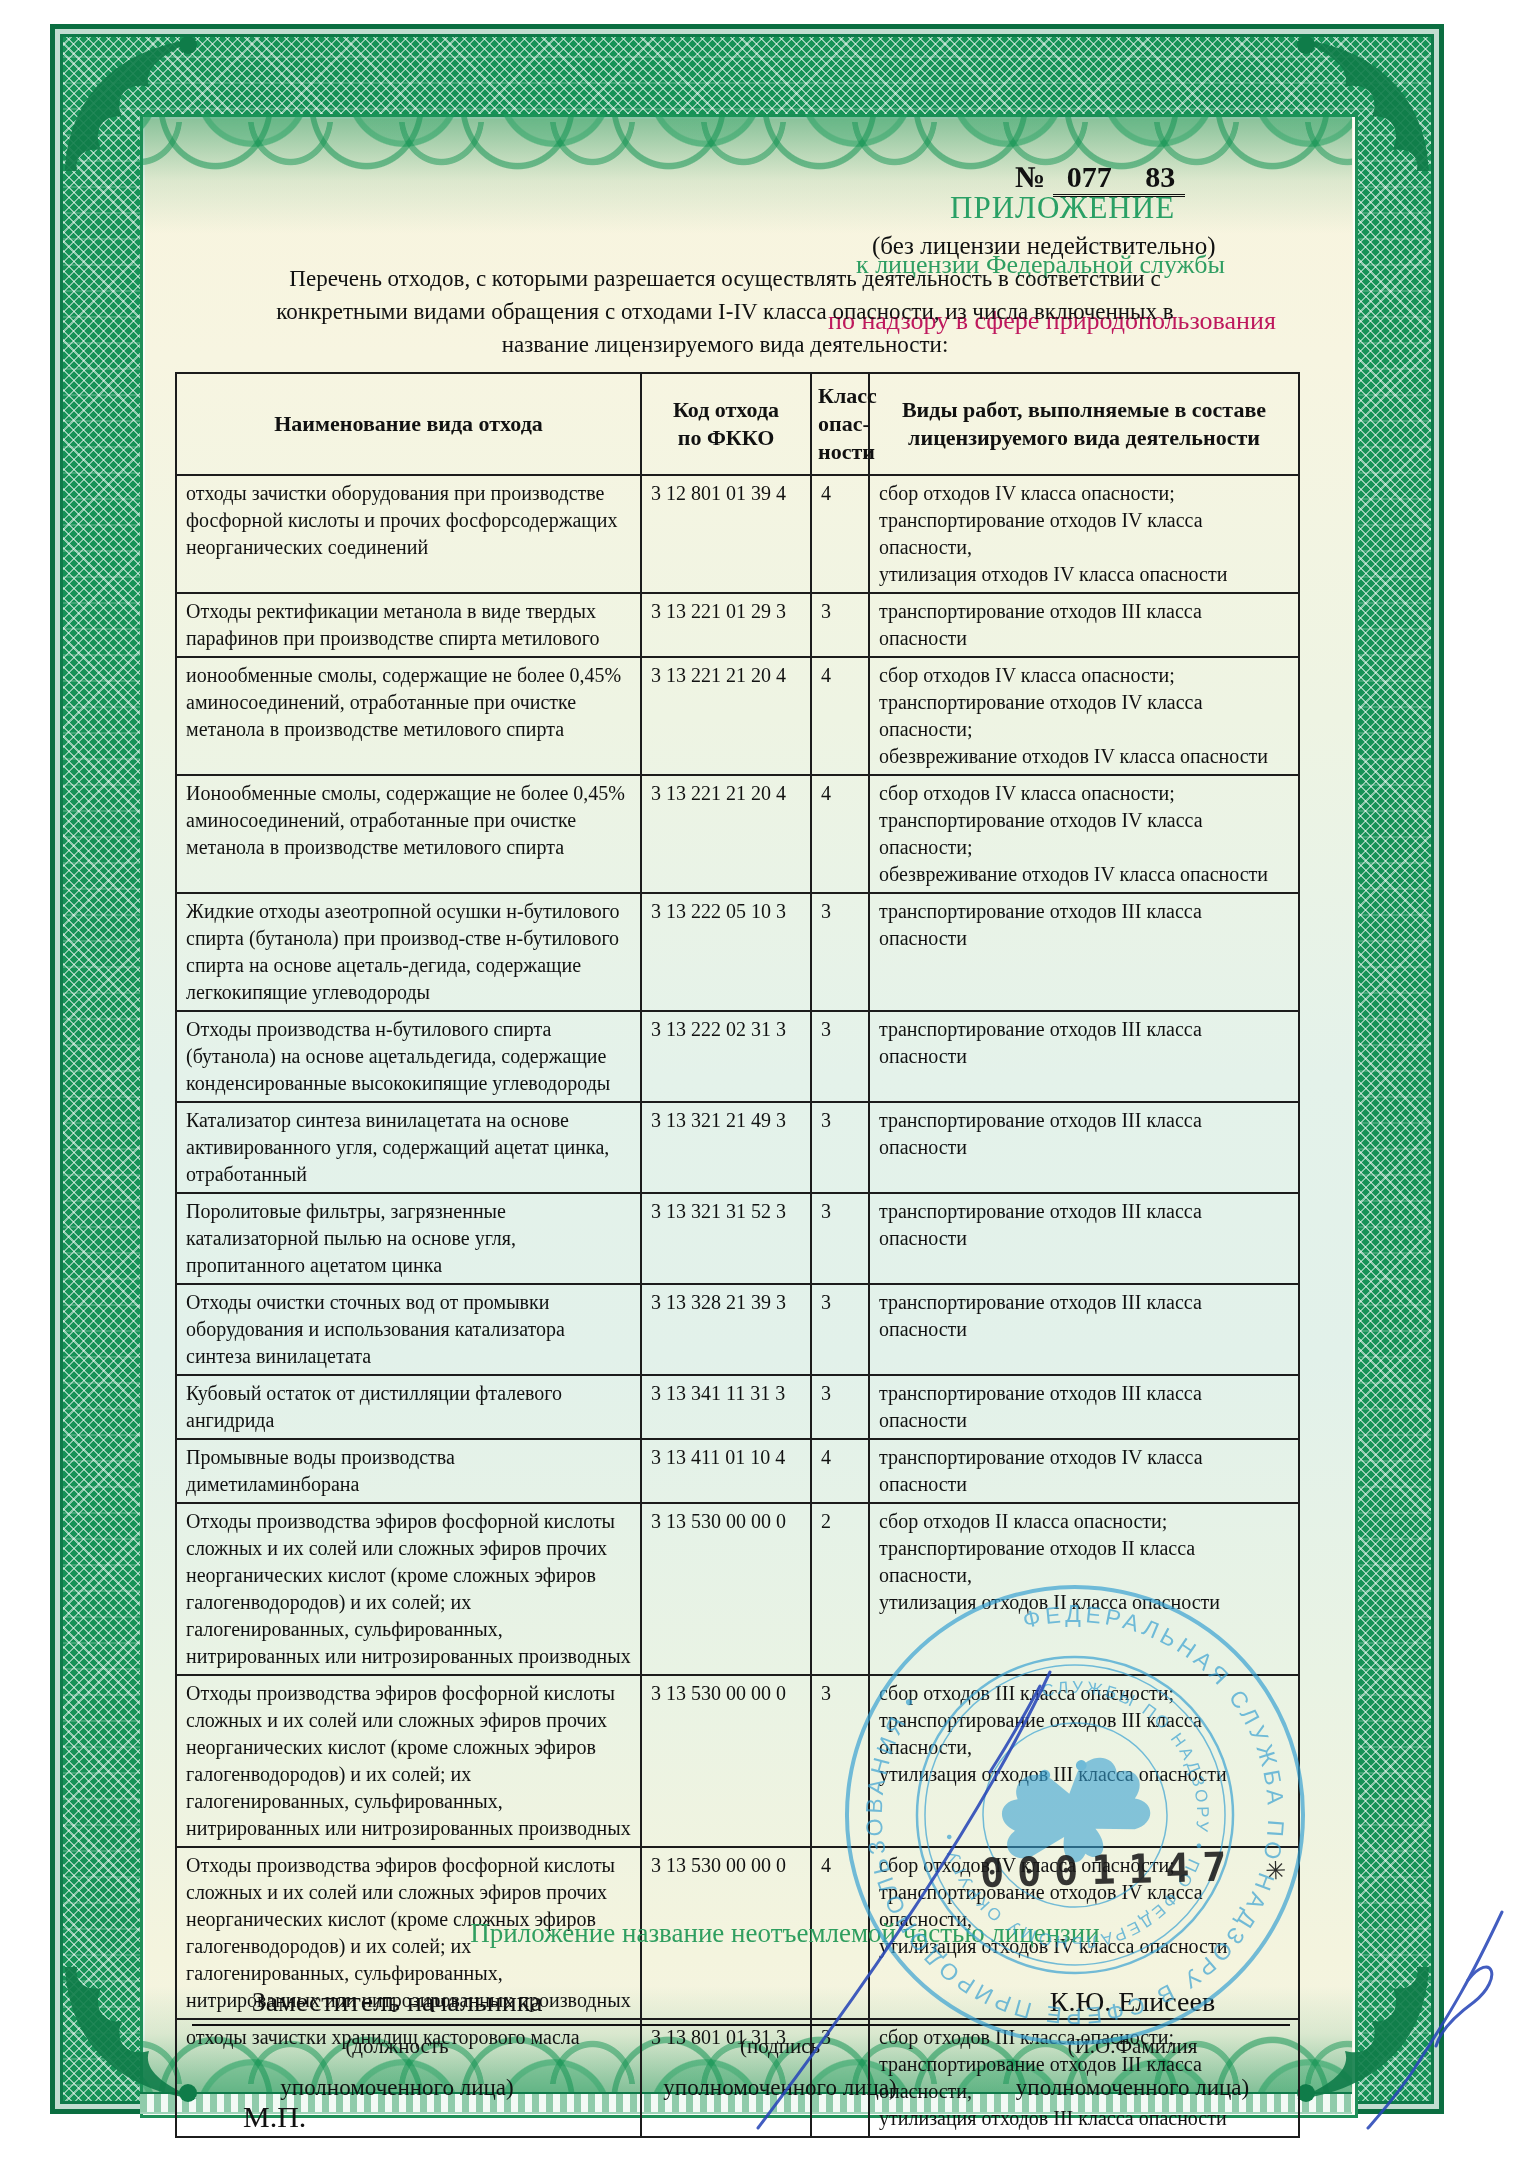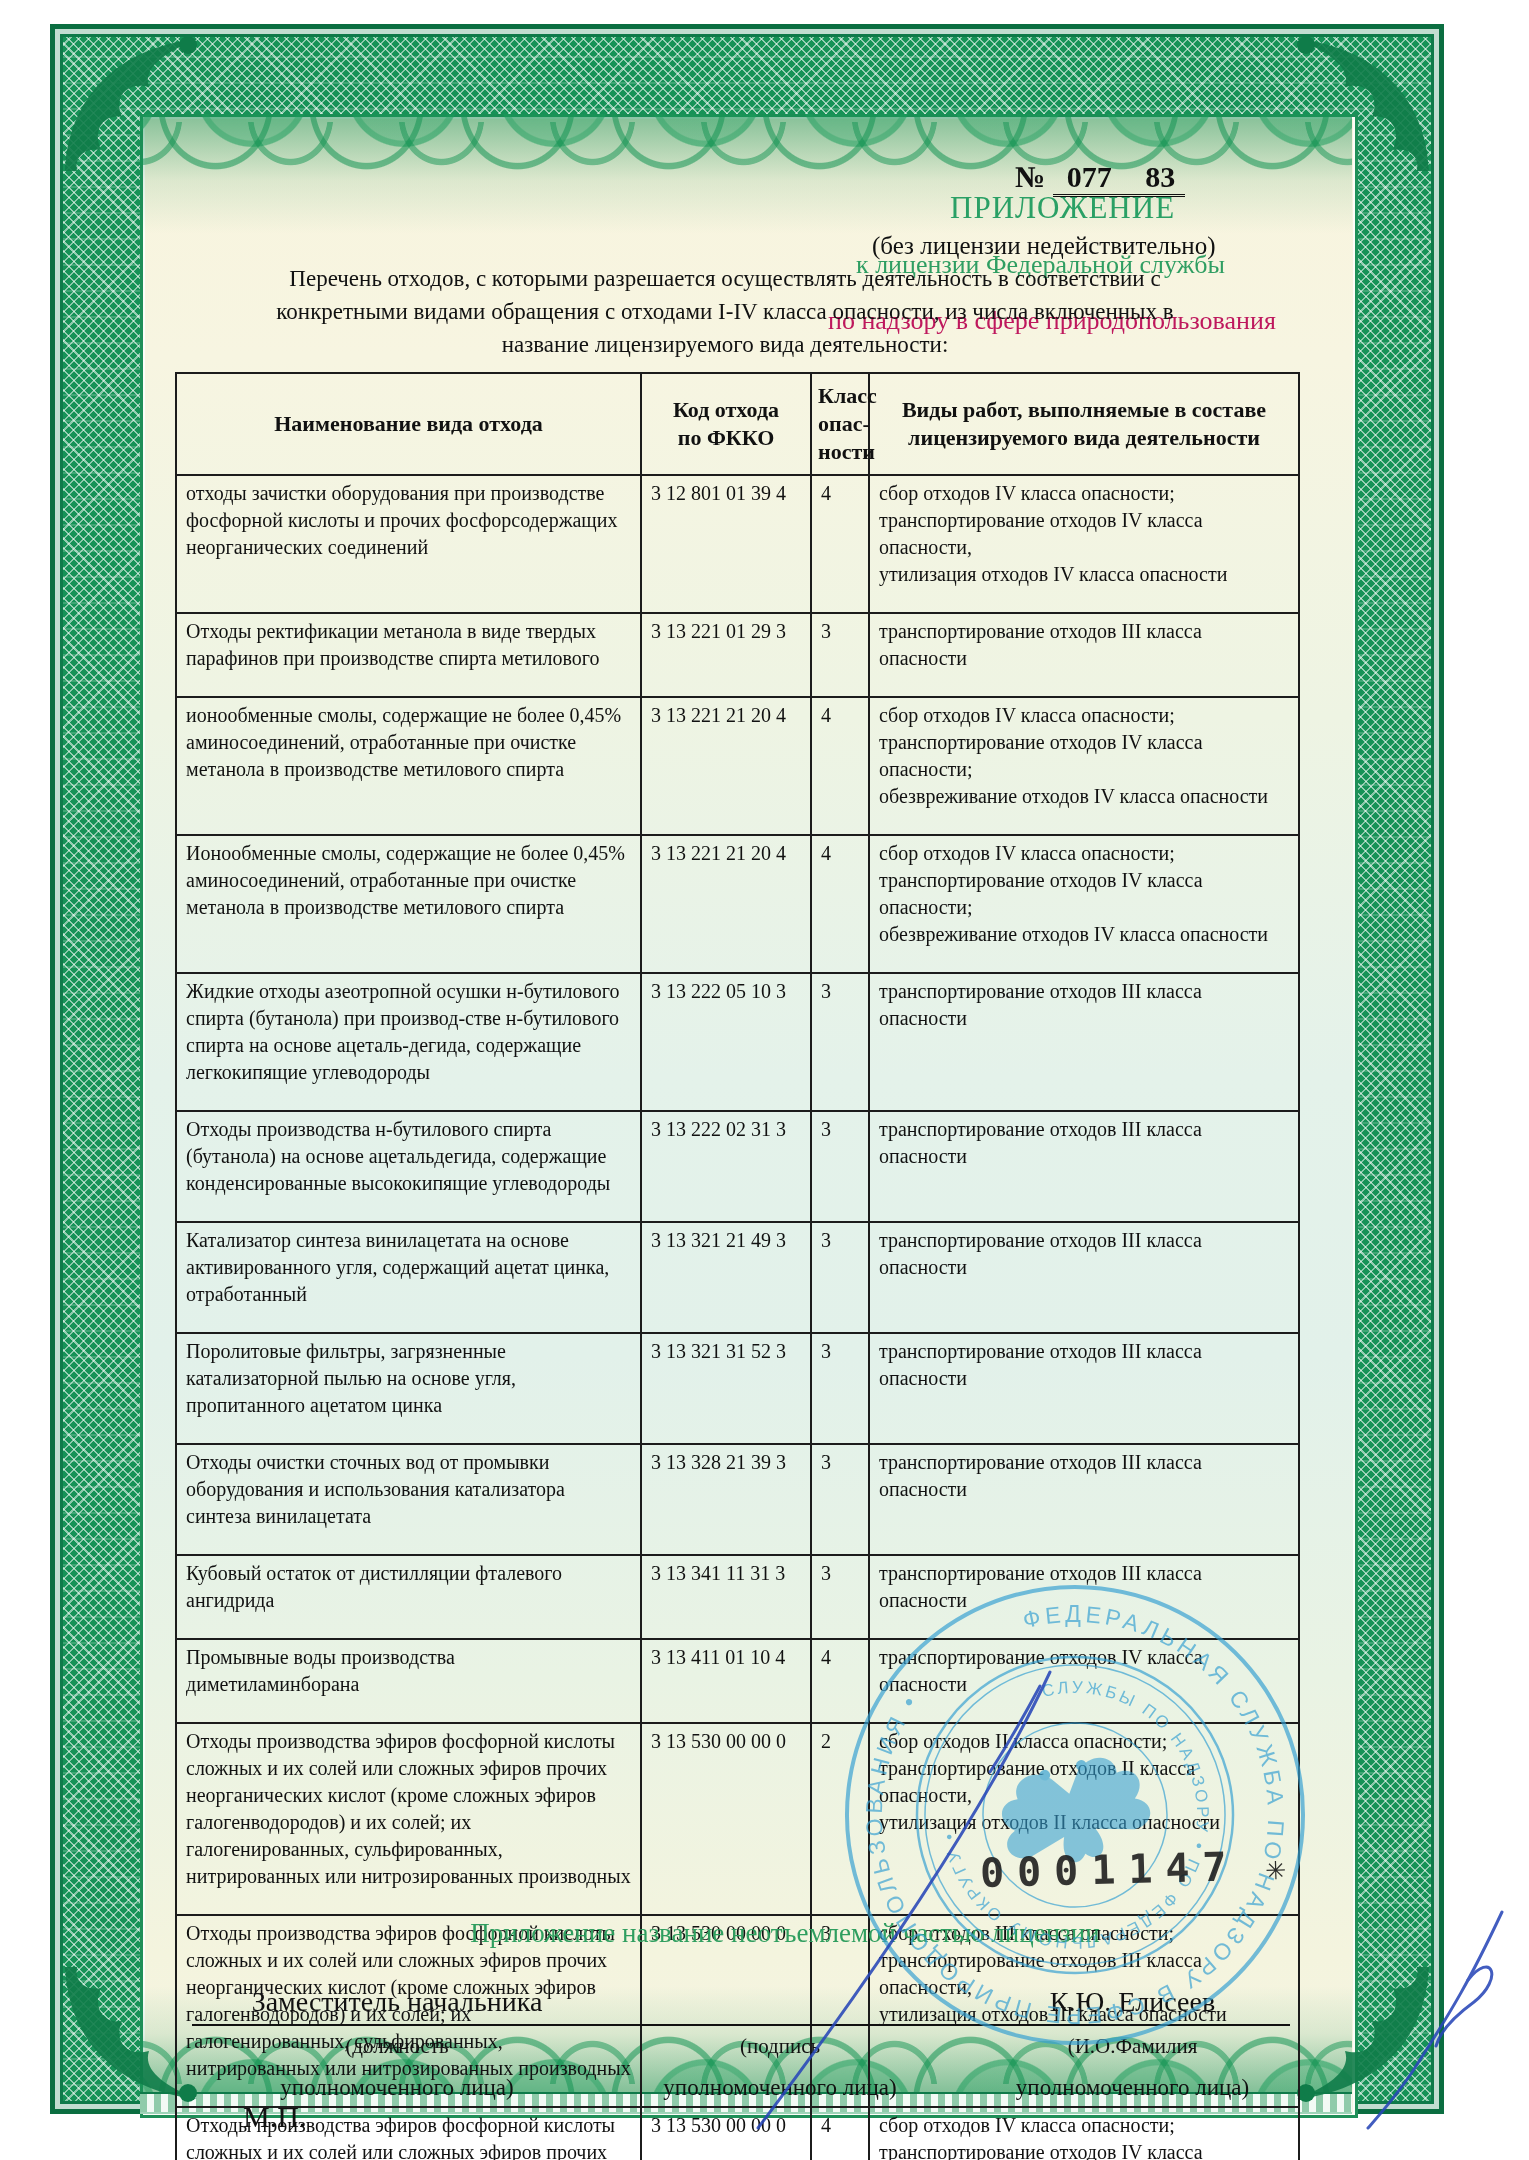--- a/index.html
+++ b/index.html
@@ -47,21 +47,21 @@
   .hdr-appendix{position:absolute;left:950px;top:190px;z-index:6;color:#2aa065;font-size:31px;letter-spacing:1px;white-space:nowrap;}
   .hdr-invalid{position:absolute;left:872px;top:224px;z-index:7;color:#111;font-size:25px;white-space:nowrap;margin-top:8px;}
   .hdr-green1{position:absolute;left:856px;top:250px;z-index:6;color:#2f9e62;font-size:26px;white-space:nowrap;}
   .hdr-green2{position:absolute;left:828px;top:306px;z-index:6;color:#be185d;font-size:26px;white-space:nowrap;}
   .hdr-intro{position:absolute;left:205px;top:262px;width:1040px;z-index:7;color:#111;font-size:23px;line-height:33px;text-align:center;white-space:pre-line;}
 
   
   table.waste{position:absolute;left:175px;top:372px;z-index:6;border-collapse:collapse;table-layout:fixed;width:1123px;background:transparent;}
   table.waste th, table.waste td{border:2px solid #1c1c1c;vertical-align:top;color:#111;}
   table.waste th{font-size:22px;font-weight:bold;text-align:center;vertical-align:middle;padding:8px 6px;line-height:28px;white-space:pre-line;}
-  table.waste td{font-size:20px;line-height:27px;padding:4px 9px 24px 9px;white-space:pre-line;}
+  table.waste td{font-size:20px;line-height:27px;padding:4px 9px 4px 9px;white-space:pre-line;}
   td.c-code,td.c-works{font-size:19.5px;}
   td.c-class{padding-left:6px;}
 
   
   .stamp-svg{position:absolute;left:0;top:0;width:1529px;height:2160px;z-index:8;pointer-events:none;}
   .serial{position:absolute;left:980px;top:1846px;z-index:9;font-family:"DejaVu Sans Mono", monospace;font-weight:bold;font-size:40px;letter-spacing:13px;color:rgba(25,25,25,.88);transform:rotate(-1.5deg);white-space:nowrap;}
   .serial .mark{font-size:33px;letter-spacing:0;margin-left:26px;color:rgba(25,25,25,.92);}
   .ink-svg{position:absolute;left:0;top:0;width:1529px;height:2160px;z-index:10;pointer-events:none;}
 
   

